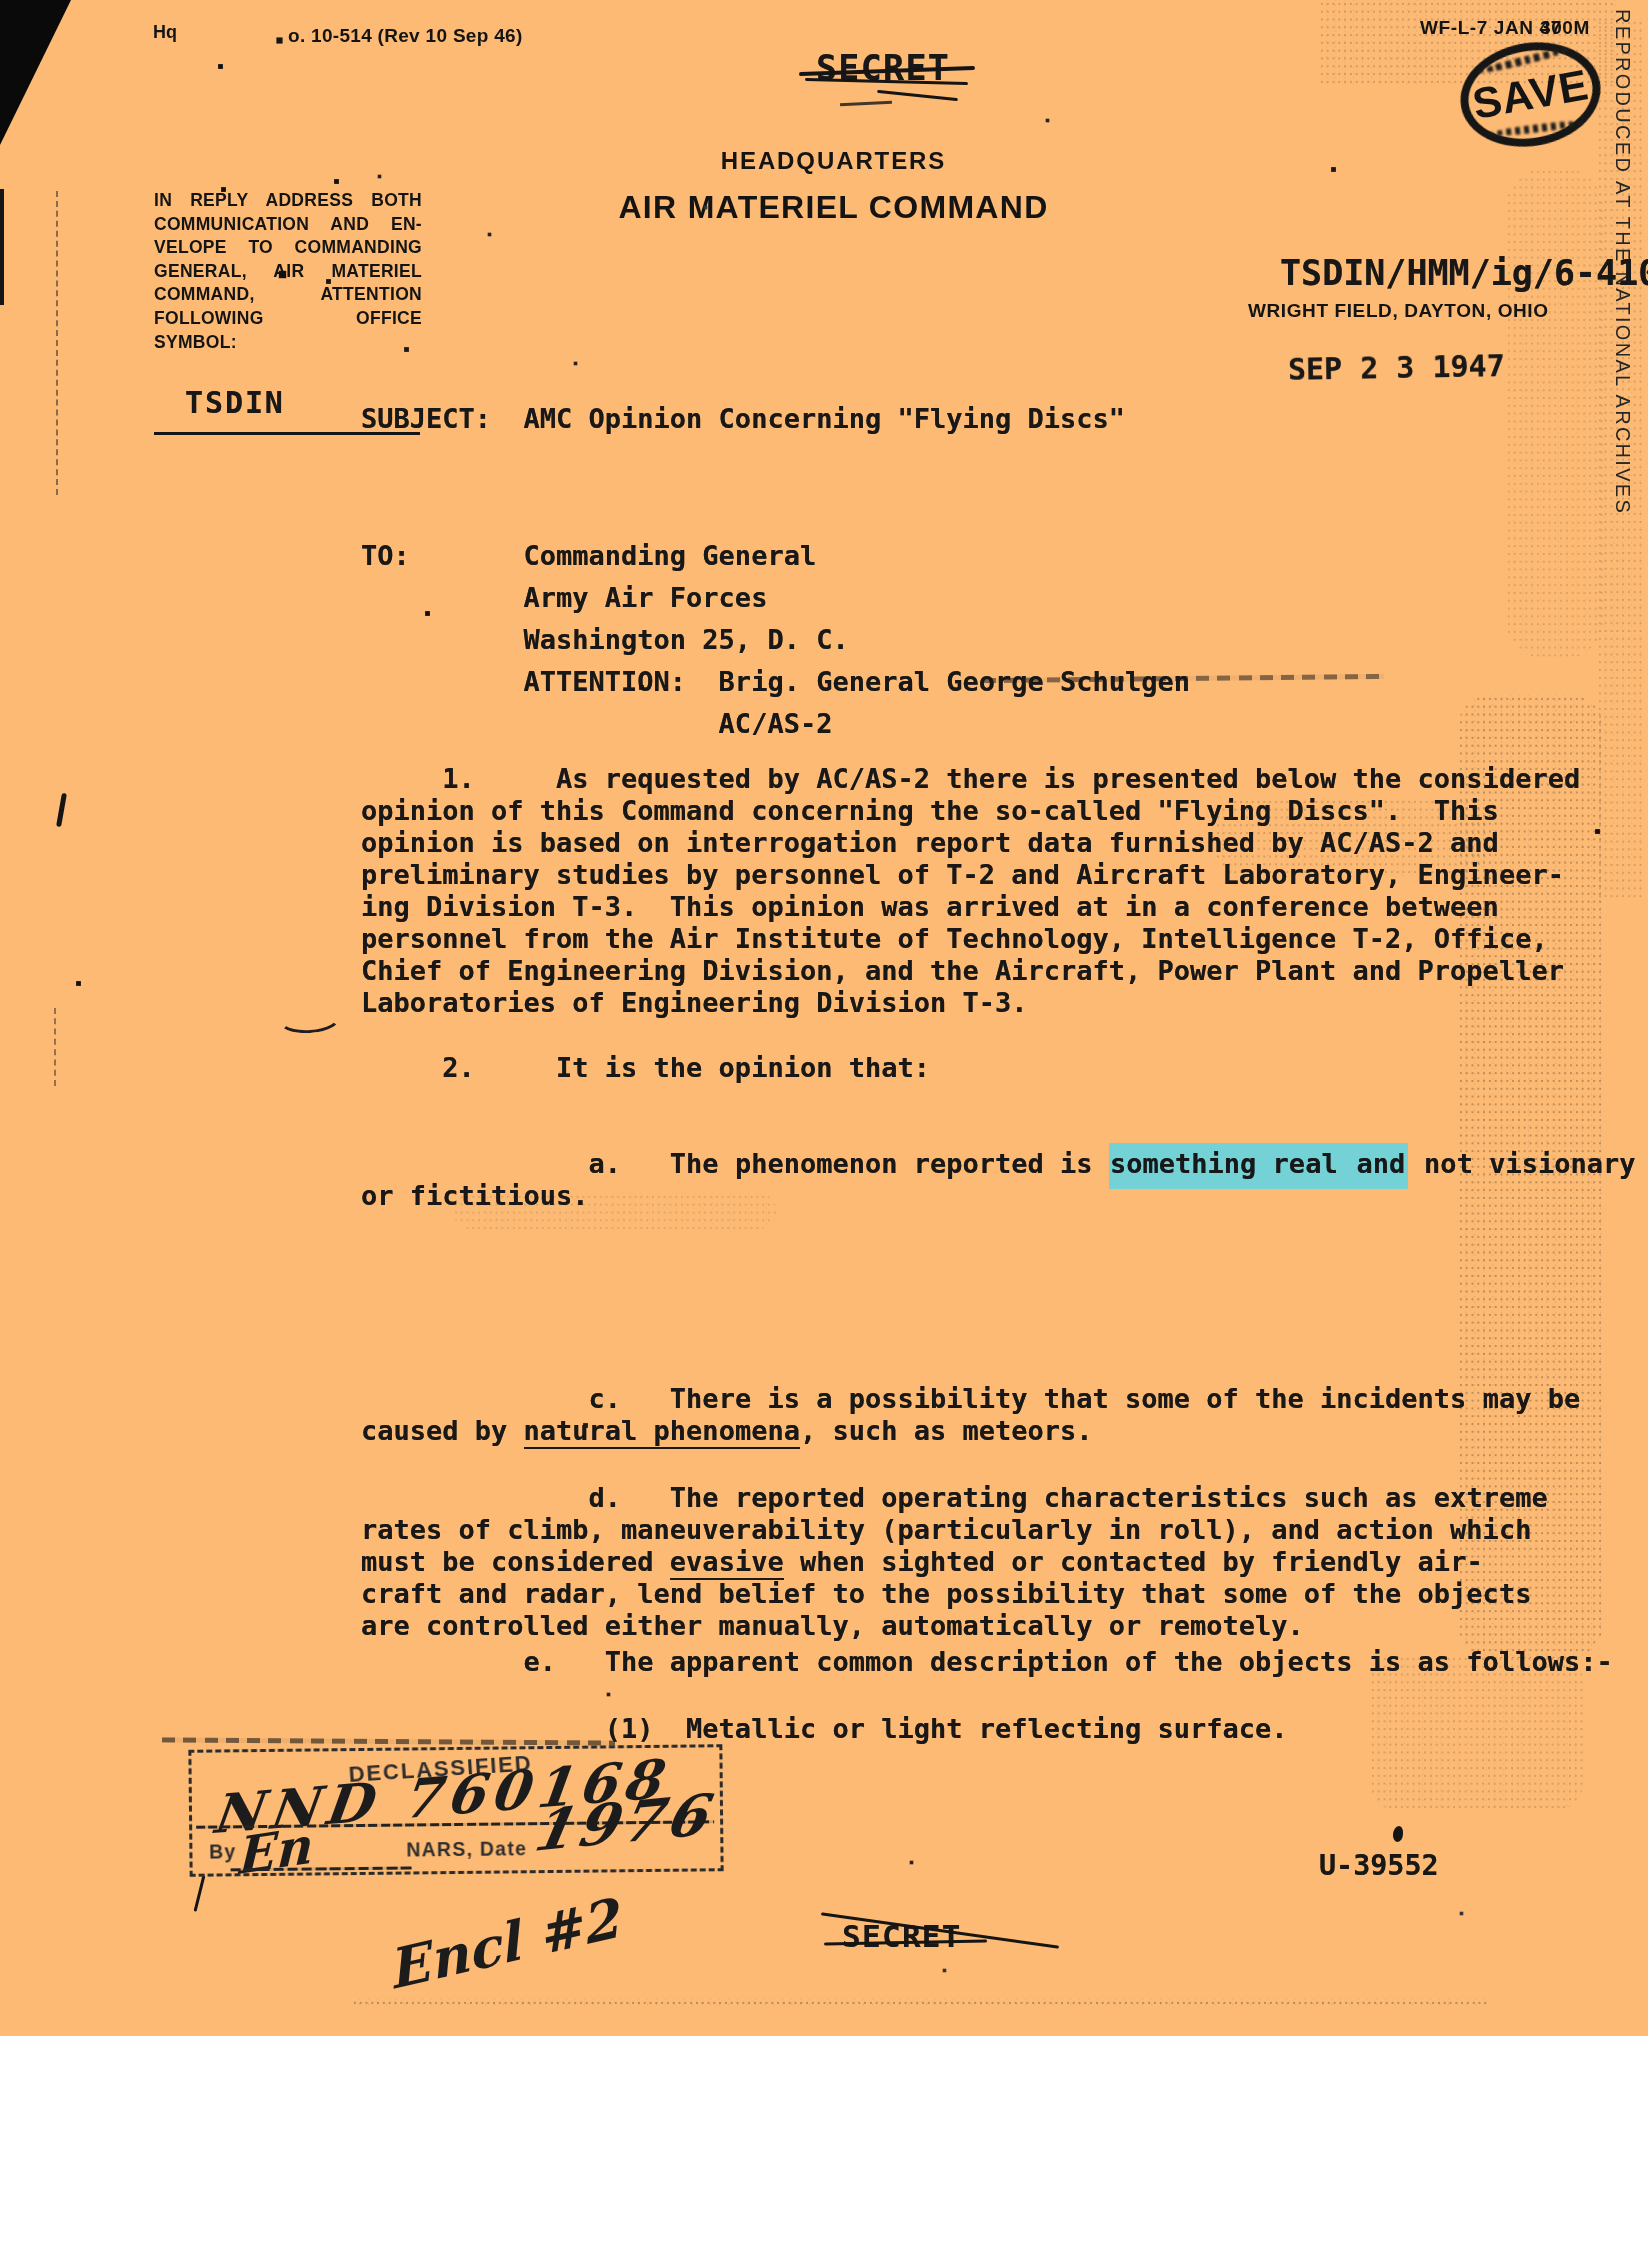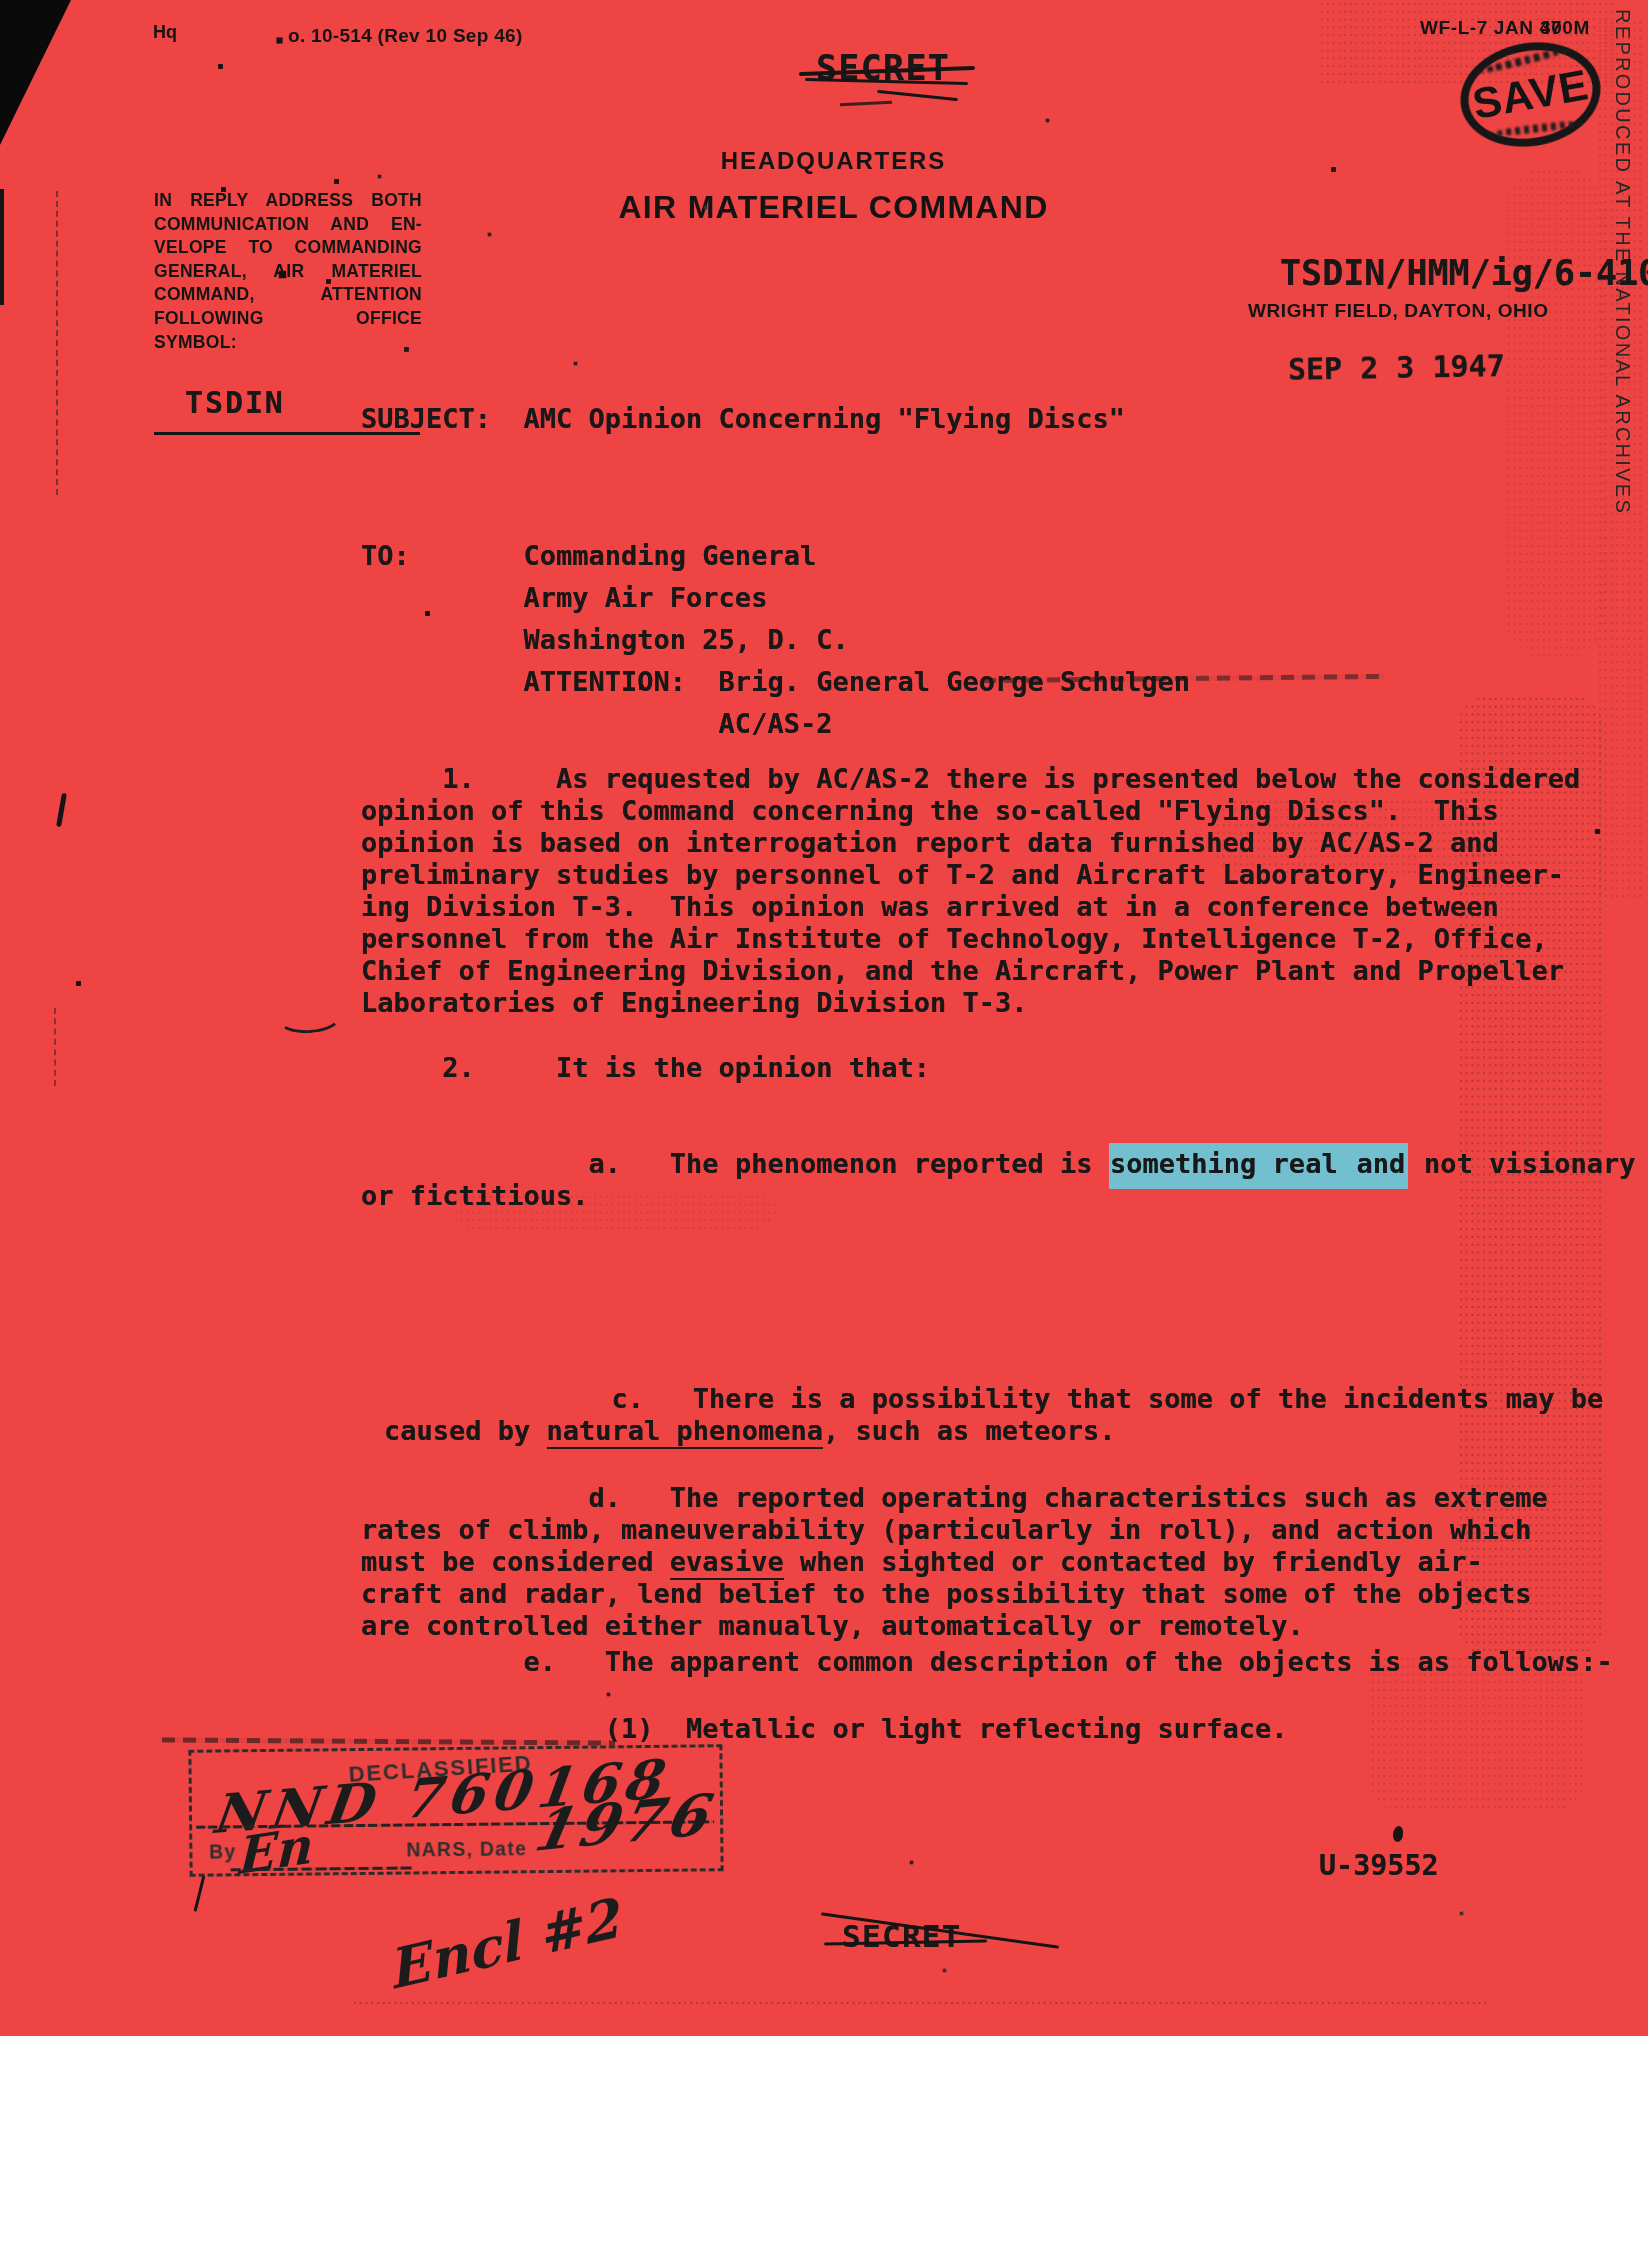--- a/index.html
+++ b/index.html
@@ -1,16 +1,16 @@
 <!DOCTYPE html>
 <html style="font-size:10.3px"><head>
 <meta charset="utf-8">
 <style>
   html,body{margin:0;padding:0;background:#e9e9e7;}
-  #page{position:relative;width:1648px;height:2261px;background:#ef4444;overflow:hidden;
+  #page{position:relative;width:1648px;height:2261px;background:#fdba74;overflow:hidden;
         font-family:"Liberation Sans",sans-serif;}
   .abs{position:absolute;}
   .mono{font-family:"DejaVu Sans Mono",monospace;font-weight:700;color:#181818;white-space:pre;
         font-size:27px;line-height:32px;text-shadow:0 0 0.6px rgba(10,10,10,.6);}
   .sans{font-family:"Liberation Sans",sans-serif;font-weight:700;color:#141414;}
   .hand{font-family:"DejaVu Serif",serif;font-style:italic;color:#1c1c1c;}
   .stampish{font-family:"Liberation Sans",sans-serif;font-weight:700;color:#2e2e2e;filter:blur(0.3px);}
   .hl{background:rgba(92,213,232,.85);padding:5.2px 2.6px 10.3px 1.3px;}
   .ul{border-bottom:2.6px solid #1a1a1a;padding-bottom:1.3px;}
   .ink{position:absolute;background:#151515;}
@@ -101,21 +101,21 @@
 Chief of Engineering Division, and the Aircraft, Power Plant and Propeller
 Laboratories of Engineering Division T-3.</div>
   <div class="abs mono" style="left:361px;top:1052px;">     2.     It is the opinion that:</div>
 
   <div class="abs mono" style="left:361px;top:1116px;">
     <span>          a.   The phenomenon reported is </span><span class="hl">something real</span><span class="hl" style="padding-left:0;"> and</span><span> not visionary
 or fictitious.</span>
   </div>
 
 
-  <div class="abs mono" style="left:361px;top:1351px;margin-left:23px;">
+  <div class="abs mono" style="left:361px;top:1351px;">
     <span>          c.   There is a possibility that some of the incidents may be
 caused by </span><span class="ul">natural phenomena</span><span>, such as meteors.</span>
   </div>
 
   <div class="abs mono" style="left:361px;top:1450px;">
     <span>          d.   The reported operating characteristics such as extreme
 rates of climb, maneuverability (particularly in roll), and action which
 must be considered </span><span class="ul">evasive</span><span> when sighted or contacted by friendly air-
 craft and radar, lend belief to the possibility that some of the objects
 are controlled either manually, automatically or remotely.</span>

